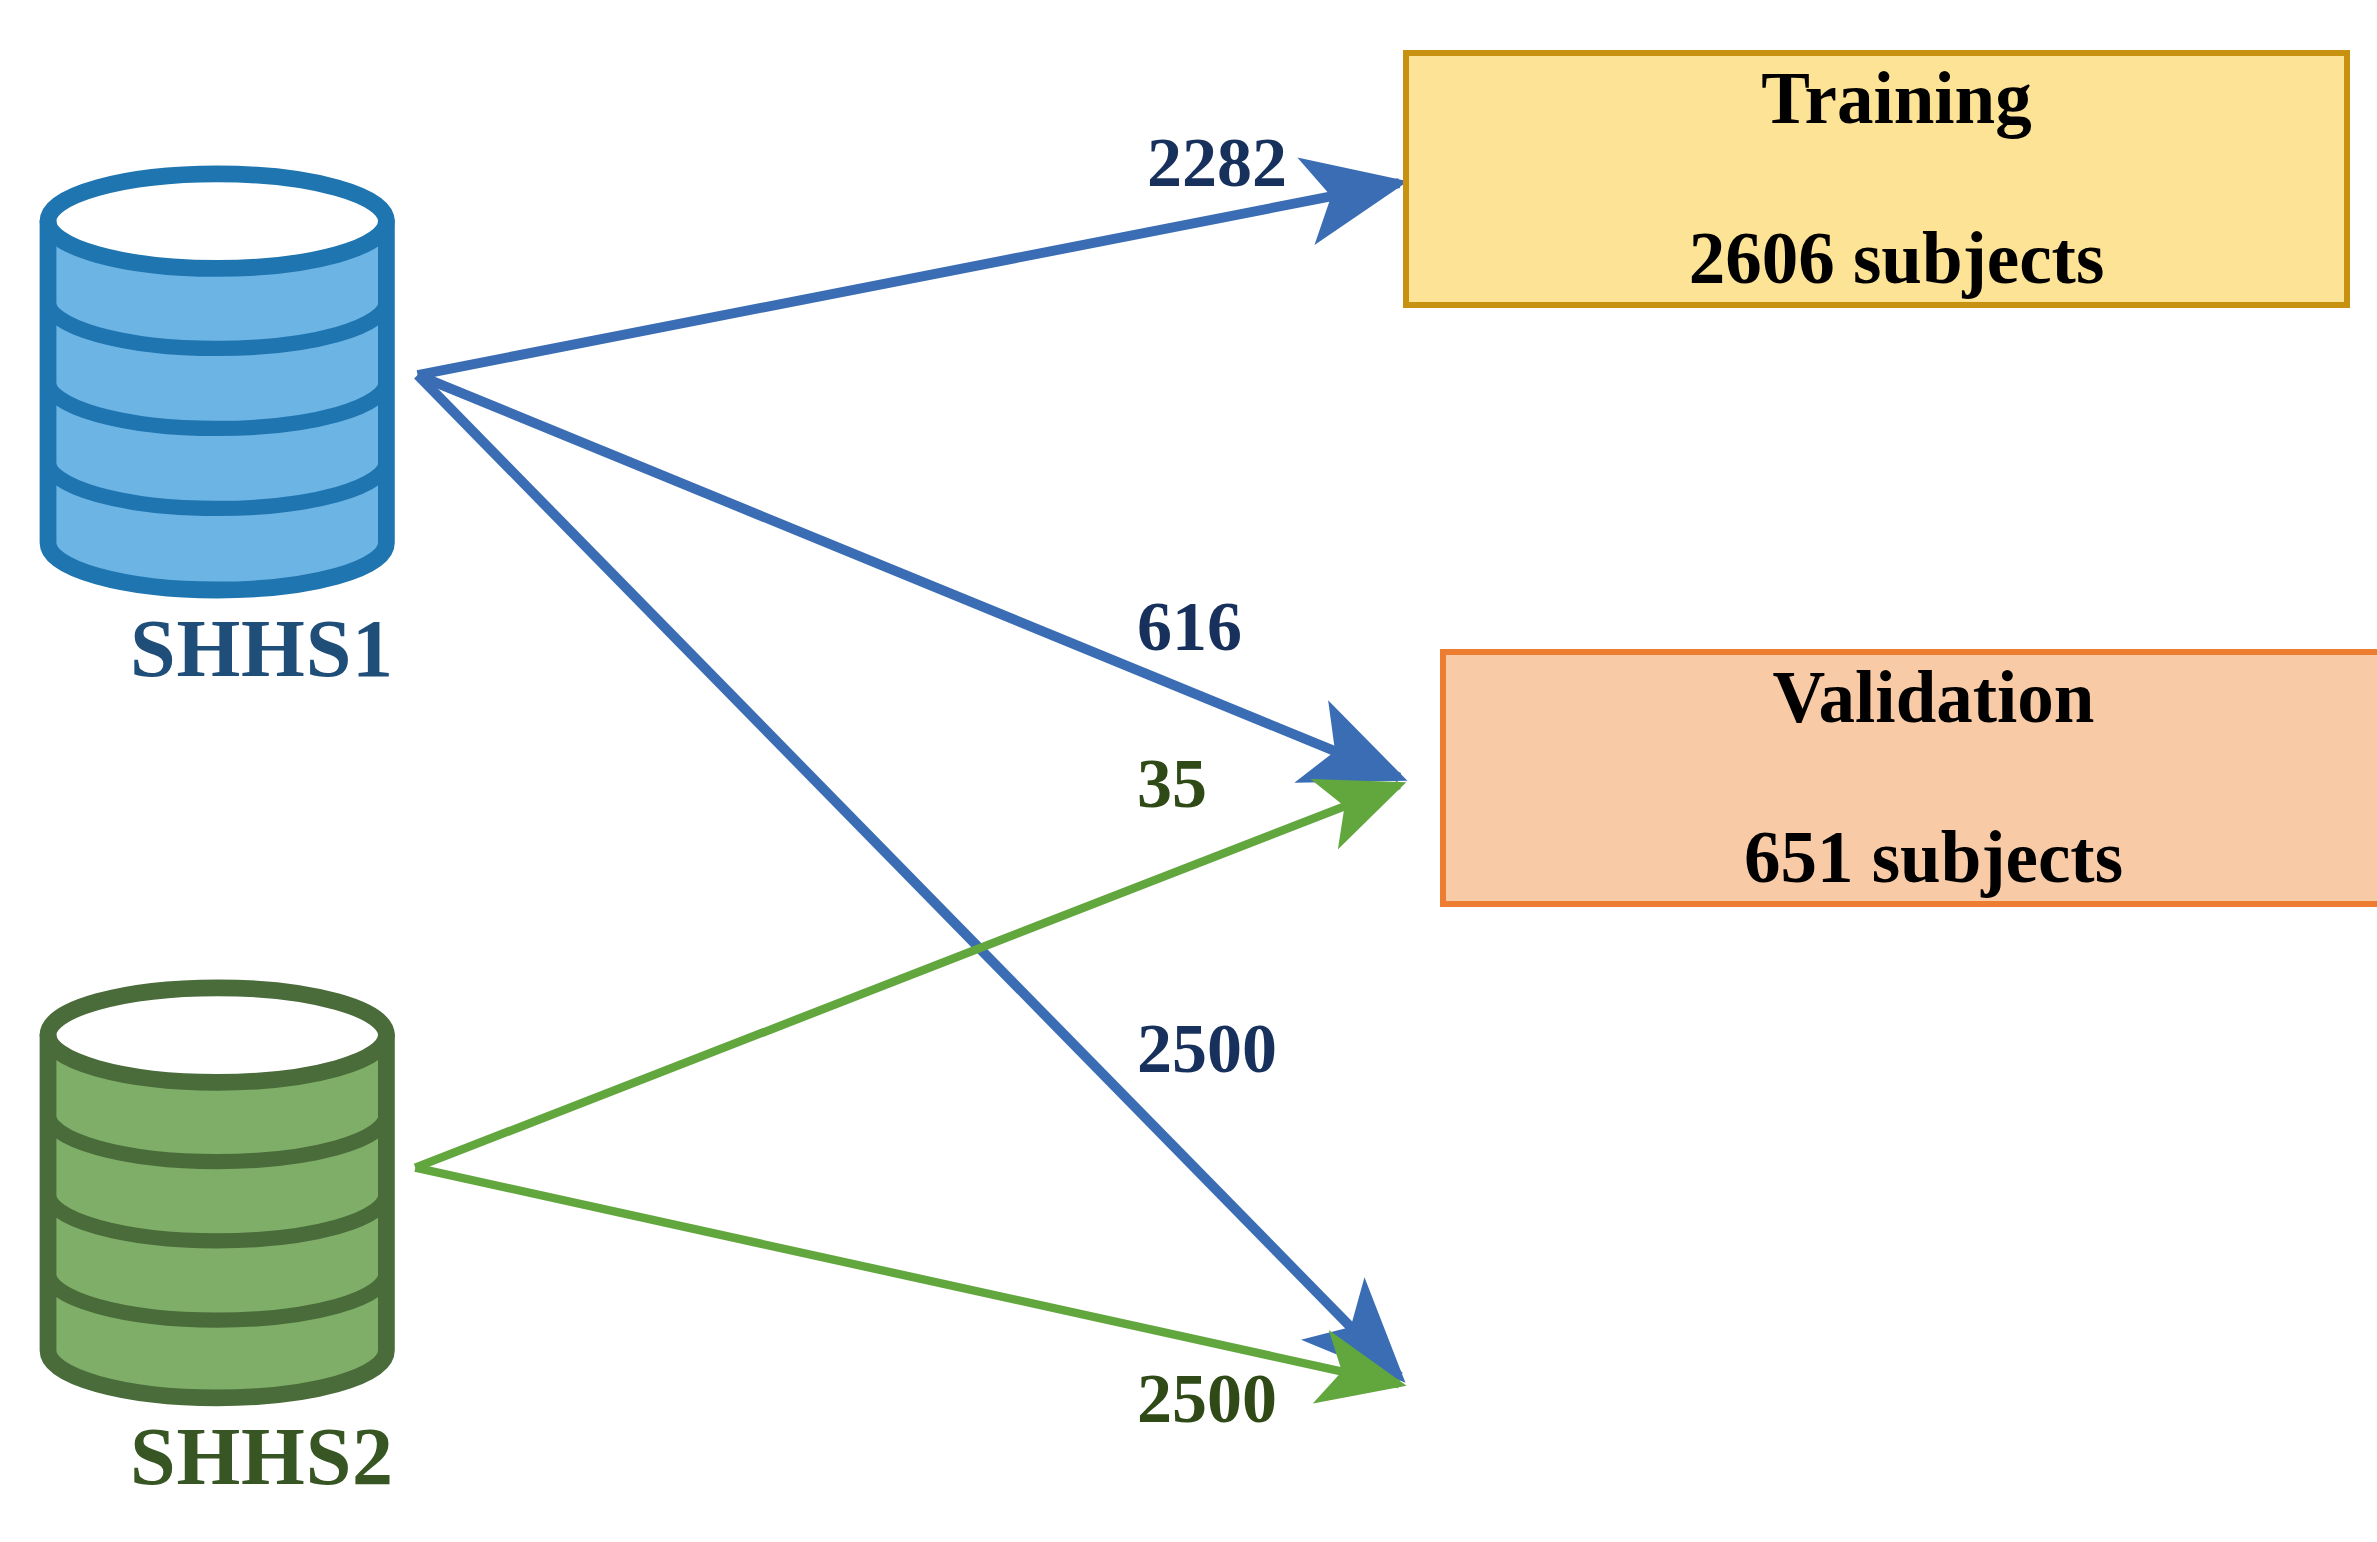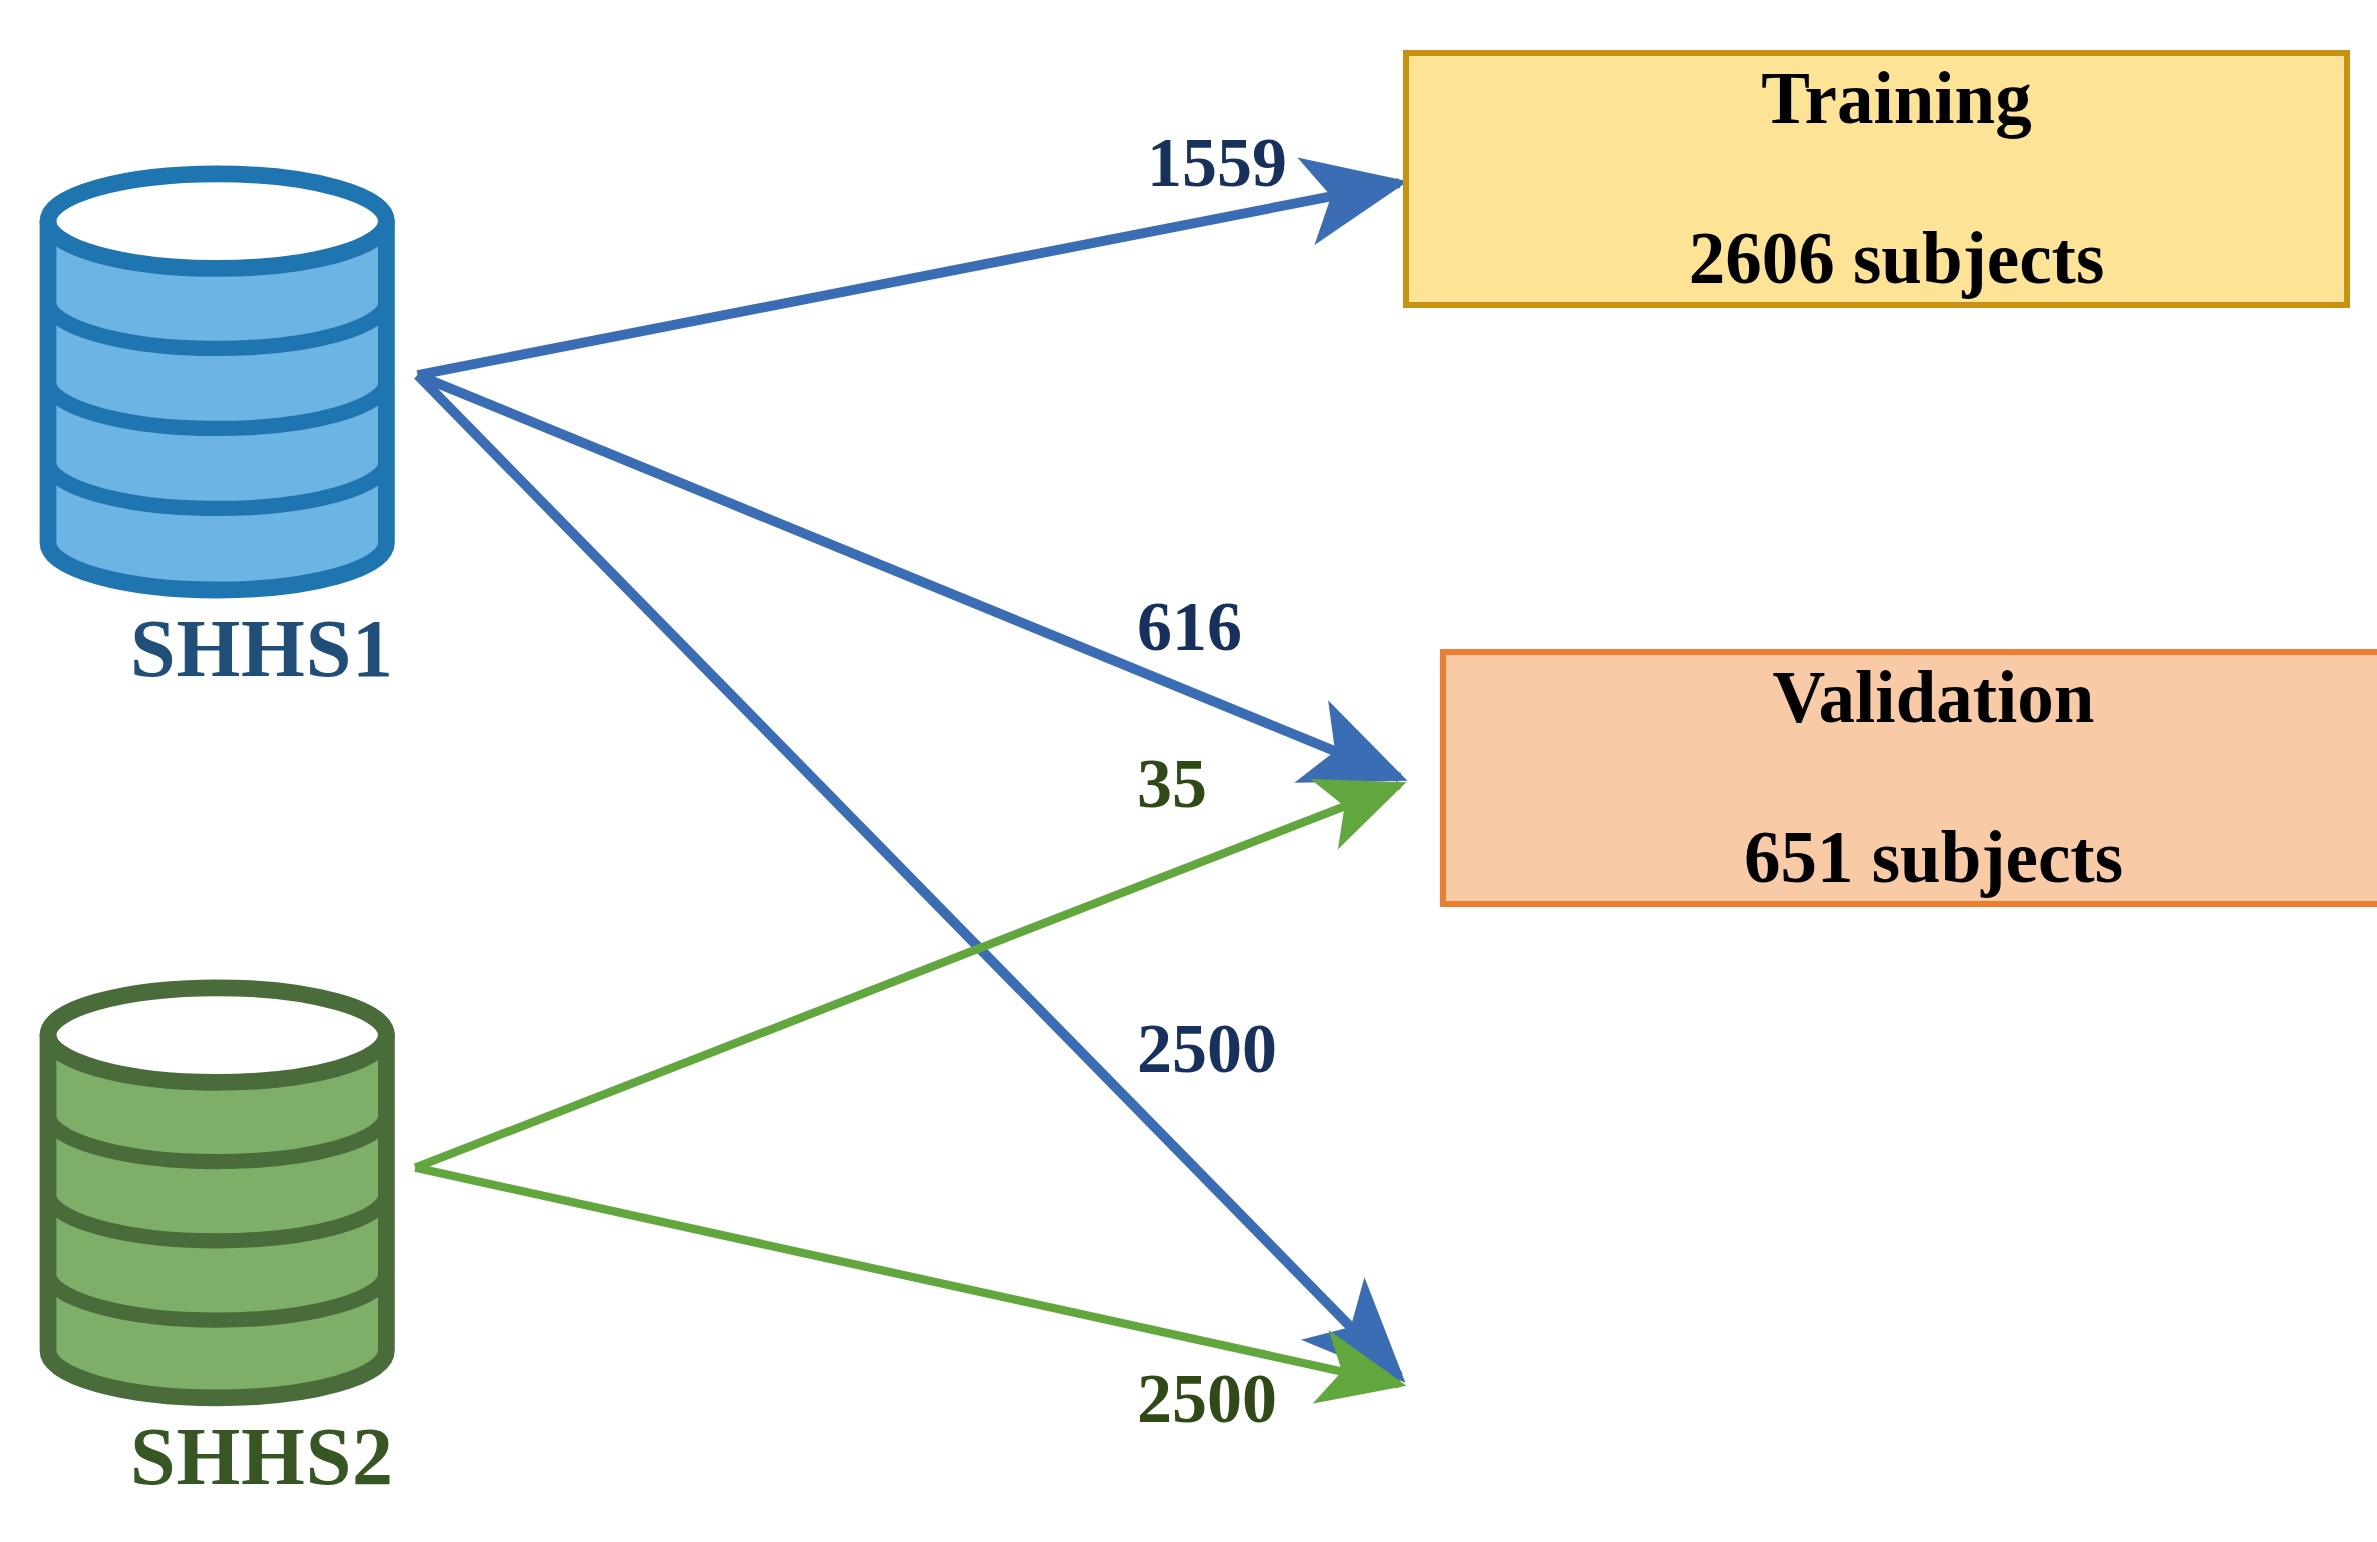--- a/index.html
+++ b/index.html
@@ -128,21 +128,21 @@
       <path d="M63,1462 A222,62 0 0 0 507,1462" fill="none" stroke="#4A6B3A" stroke-width="20"></path>
       <path d="M63,1566 A222,62 0 0 0 507,1566" fill="none" stroke="#4A6B3A" stroke-width="20"></path>
       <path d="M63,1670 A222,62 0 0 0 507,1670" fill="none" stroke="#4A6B3A" stroke-width="20"></path>
     </g>
   </svg>
 
   <div class="db-label" id="label-shhs1">SHHS1</div>
 
   <div class="db-label" id="label-shhs2">SHHS2</div>
 
-  <div class="edge-label blue" style="left:1147px; top:128px;">1559</div>
+  <div class="edge-label blue" style="left:1147px; top:128px;">2282</div>
 
   <div class="edge-label blue" style="left:1137px; top:592px;">616</div>
 
   <div class="edge-label blue" style="left:1137px; top:1014px;">2500</div>
 
   <div class="edge-label green" style="left:1137px; top:749px;">35</div>
 
   <div class="edge-label green" style="left:1137px; top:1364px;">2500</div>
 
   <div class="flow-box" id="box-training">

